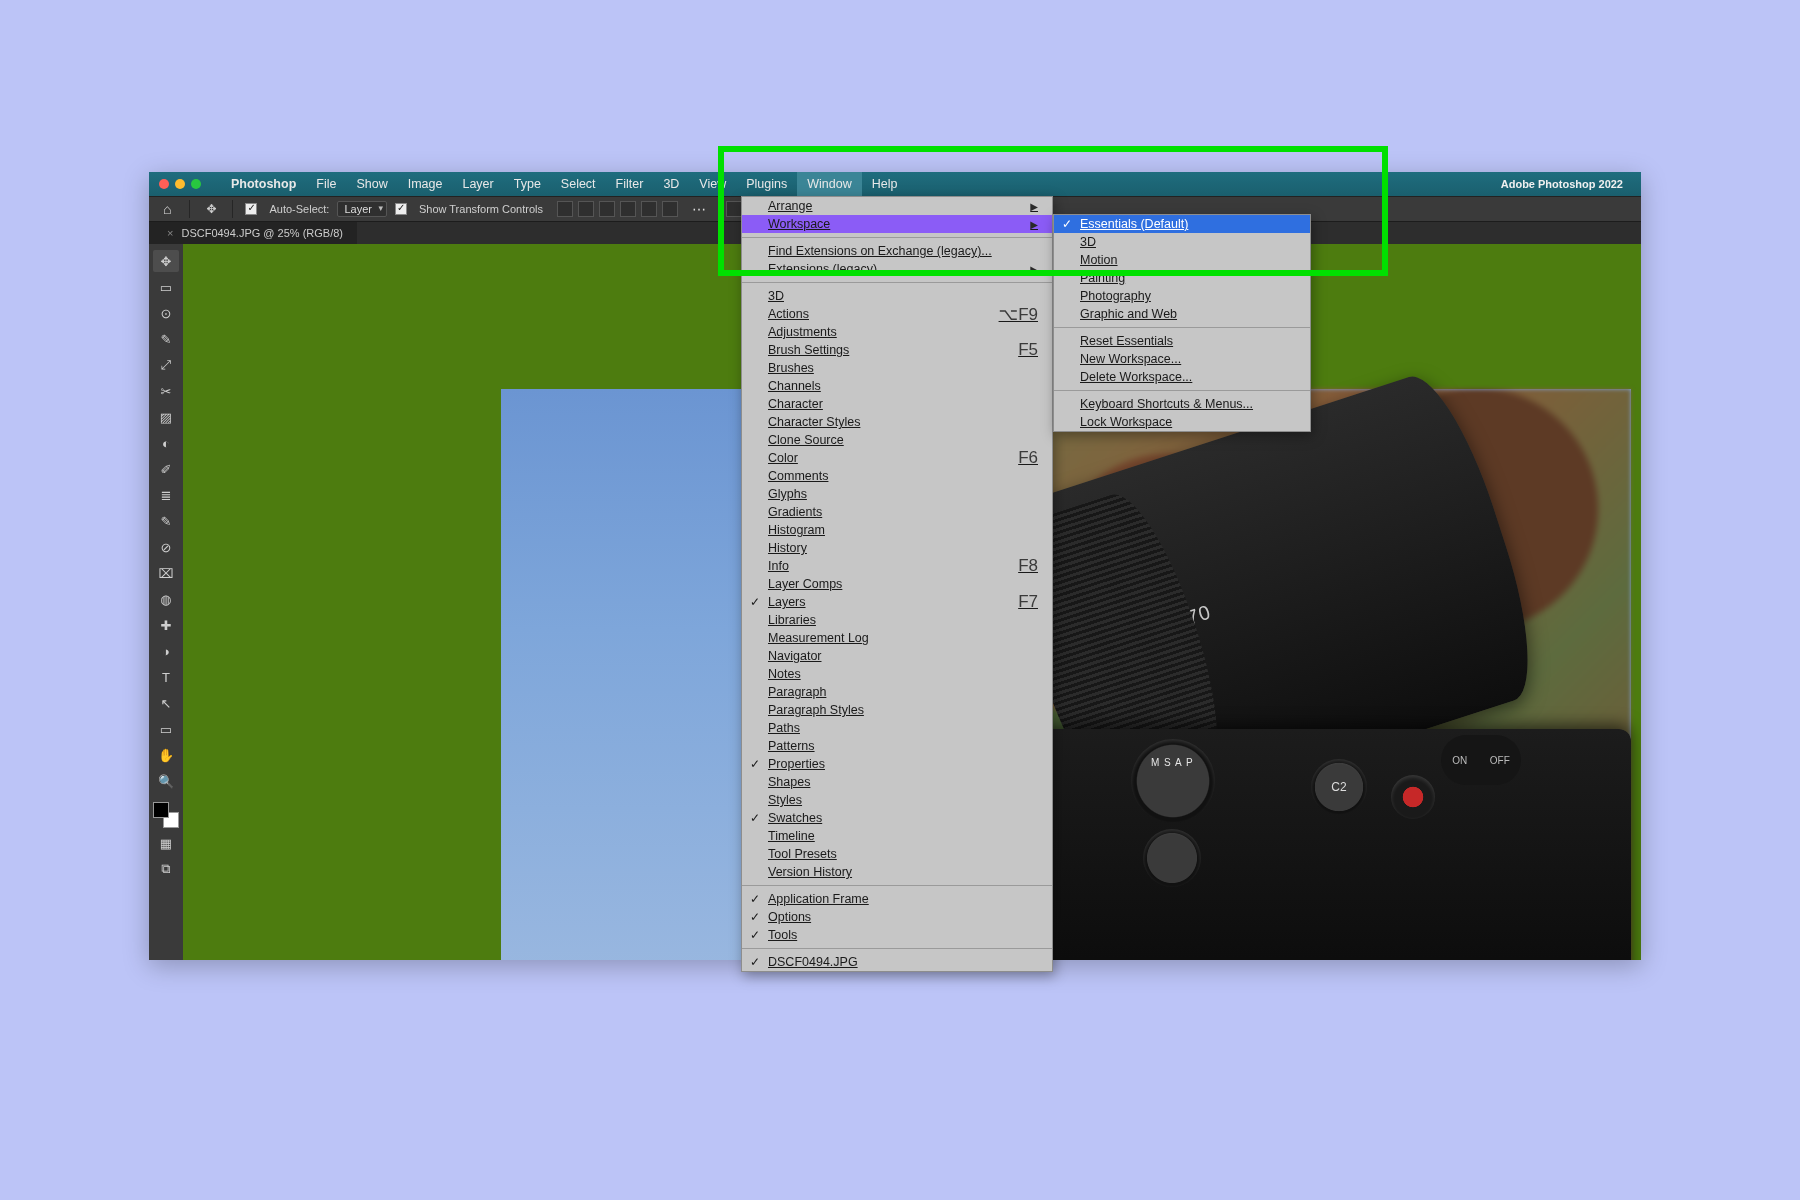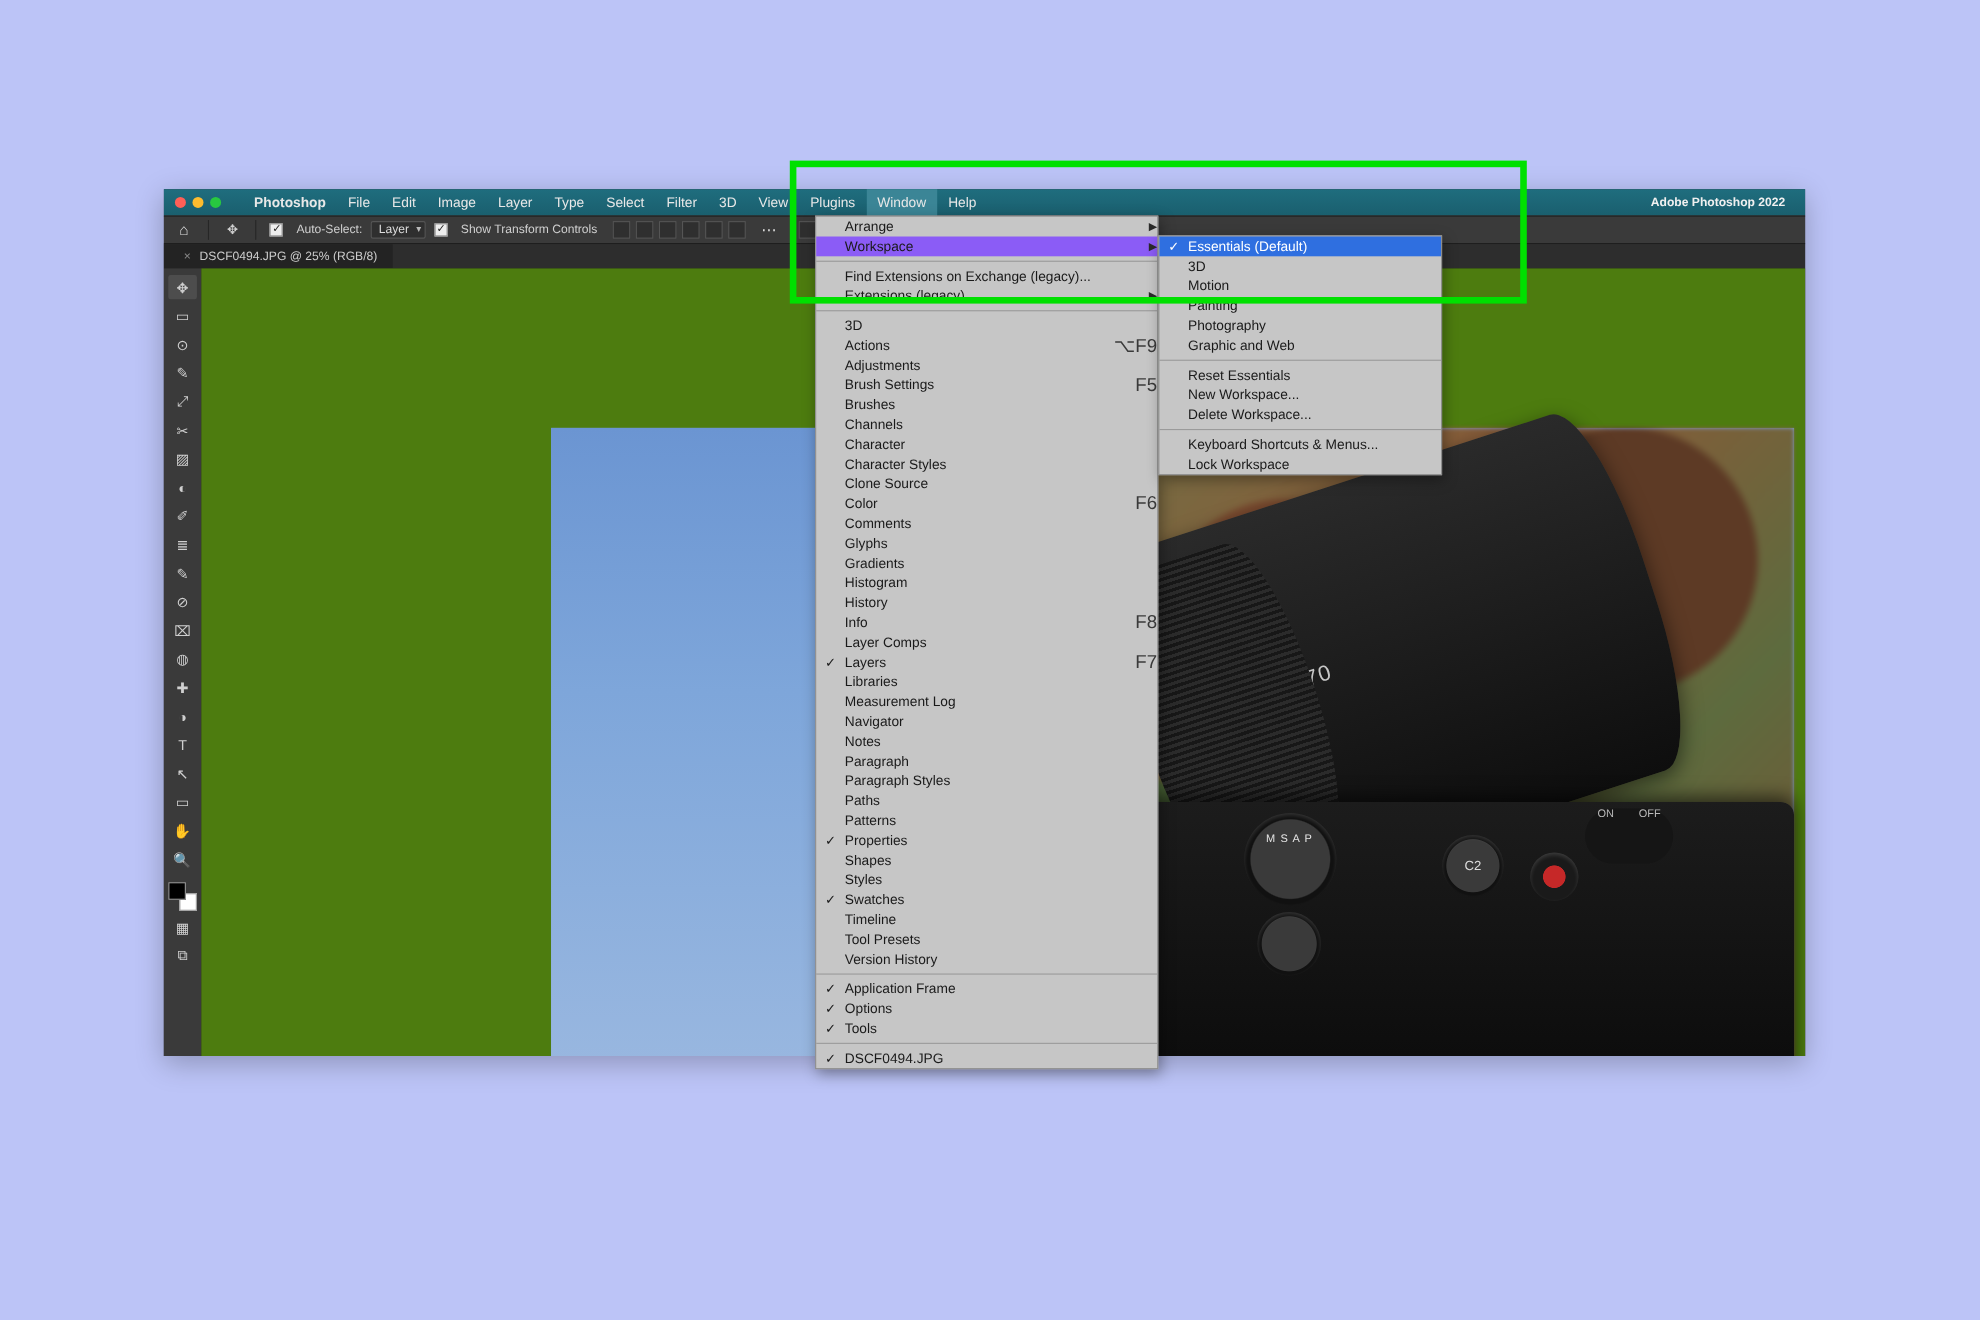--- a/index.html
+++ b/index.html
@@ -55,26 +55,26 @@
     filter: blur(2px);}
   .lens{ position:absolute; right:120px; top:40px; width:470px; height:340px; background:linear-gradient(180deg,#2a2a2a,#0e0e0e); border-radius:40px/150px; transform:rotate(-18deg); box-shadow: 0 6px 18px rgba(0,0,0,.5);}
   .lens::before{ content:"FE 4/24-70"; position:absolute; left:60px; top:150px; color:#c7c7c7; font-size:20px; letter-spacing:1px;}
   .lens-ring{ position:absolute; left:-10px; top:20px; width:160px; height:300px; background:repeating-linear-gradient(0deg,#2b2b2b 0 3px,#171717 3px 6px); border-radius:40px/150px;}
   .cam-body{ position:absolute; right:0; bottom:0; width:620px; height:260px; background:linear-gradient(180deg,#1c1c1c,#0b0b0b); border-radius:12px 12px 0 0; box-shadow: 0 -4px 16px rgba(0,0,0,.6);}
   .dial{ width:84px;height:84px; border-radius:50%; background:radial-gradient(circle,#3a3a3a 0 60%, #111 62%); position:absolute; box-shadow: inset 0 2px 4px rgba(255,255,255,.15);}
   .dial.mode{ left:120px; top:10px;}
   .dial.c2{ left:300px; top:30px; width:56px;height:56px; display:flex;align-items:center;justify-content:center;color:#ddd;font-size:12px;}
   .dial.rec{ left:380px; top:46px; width:44px;height:44px; background:radial-gradient(circle,#c62828 0 32%, #1a1a1a 34%);}
   .dial.sub{ left:132px; top:100px; width:58px;height:58px;}
-  .switch{ position:absolute; left:430px; top:6px; width:80px; height:50px; background:#151515; border-radius:26px; color:#bbb; font-size:10px; display:flex; align-items:flex-start; justify-content:space-around;}
+  .switch{ position:absolute; left:430px; top:6px; width:80px; height:50px; background:#151515; border-radius:26px; color:#bbb; font-size:10px; display:flex; align-items:center; justify-content:space-around;}
   .mode-text{ position:absolute; left:140px; top:28px; color:#e5e5e5; font-size:10px; letter-spacing:1px;}
 
   
   .menu-panel{ position:absolute; background:#c6c6c6; border:1px solid #8d8d8d; box-shadow: 2px 4px 12px rgba(0,0,0,.35); font-size:12.5px; color:#1a1a1a;}
-  .menu-row{ height:18px; padding:0 0 0 26px; display:flex; align-items:center; position:relative; white-space:nowrap;} 
+  .menu-row{ height:18px; padding:0 14px 0 26px; display:flex; align-items:center; position:relative; white-space:nowrap;text-decoration:underline;} 
   .menu-row .shortcut{ margin-left:auto; padding-left:24px; color:#3a3a3a; font-size:17px;}
   .menu-row .arrow{ margin-left:auto; font-size:10px; color:#2a2a2a;}
   .menu-row.checked::before{ content:"✓"; position:absolute; left:8px; font-size:12px;}
   .menu-row.highlight{ background:#2f6fe0; color:#fff;}
   .menu-row.highlight::before{ color:#fff;}
   .menu-sep{ height:1px; background:#9a9a9a; margin:4px 0;}
   .menu-row.hover{ background:#8b5cf6;text-align:center;}
 
   .window-menu{ left:592px; top:24px; width:312px;}
   .workspace-menu{ left:904px; top:42px; width:258px;}
@@ -91,21 +91,21 @@
     <div class="menubar">
       <div class="dots">
         <div class="dot red"></div>
         <div class="dot yel"></div>
         <div class="dot grn"></div>
       </div>
       <span class="apple-icon"></span>
       <span class="app-name">Photoshop</span>
       <div id="menu-items" style="display: flex;">
           <div class="menu-item">File</div>
-          <div class="menu-item">Edit</div>
+          <div class="menu-item">Show</div>
           <div class="menu-item">Image</div>
           <div class="menu-item">Layer</div>
           <div class="menu-item">Type</div>
           <div class="menu-item">Select</div>
           <div class="menu-item">Filter</div>
           <div class="menu-item">3D</div>
           <div class="menu-item">View</div>
           <div class="menu-item">Plugins</div>
           <div class="menu-item open">Window</div>
           <div class="menu-item">Help</div>

